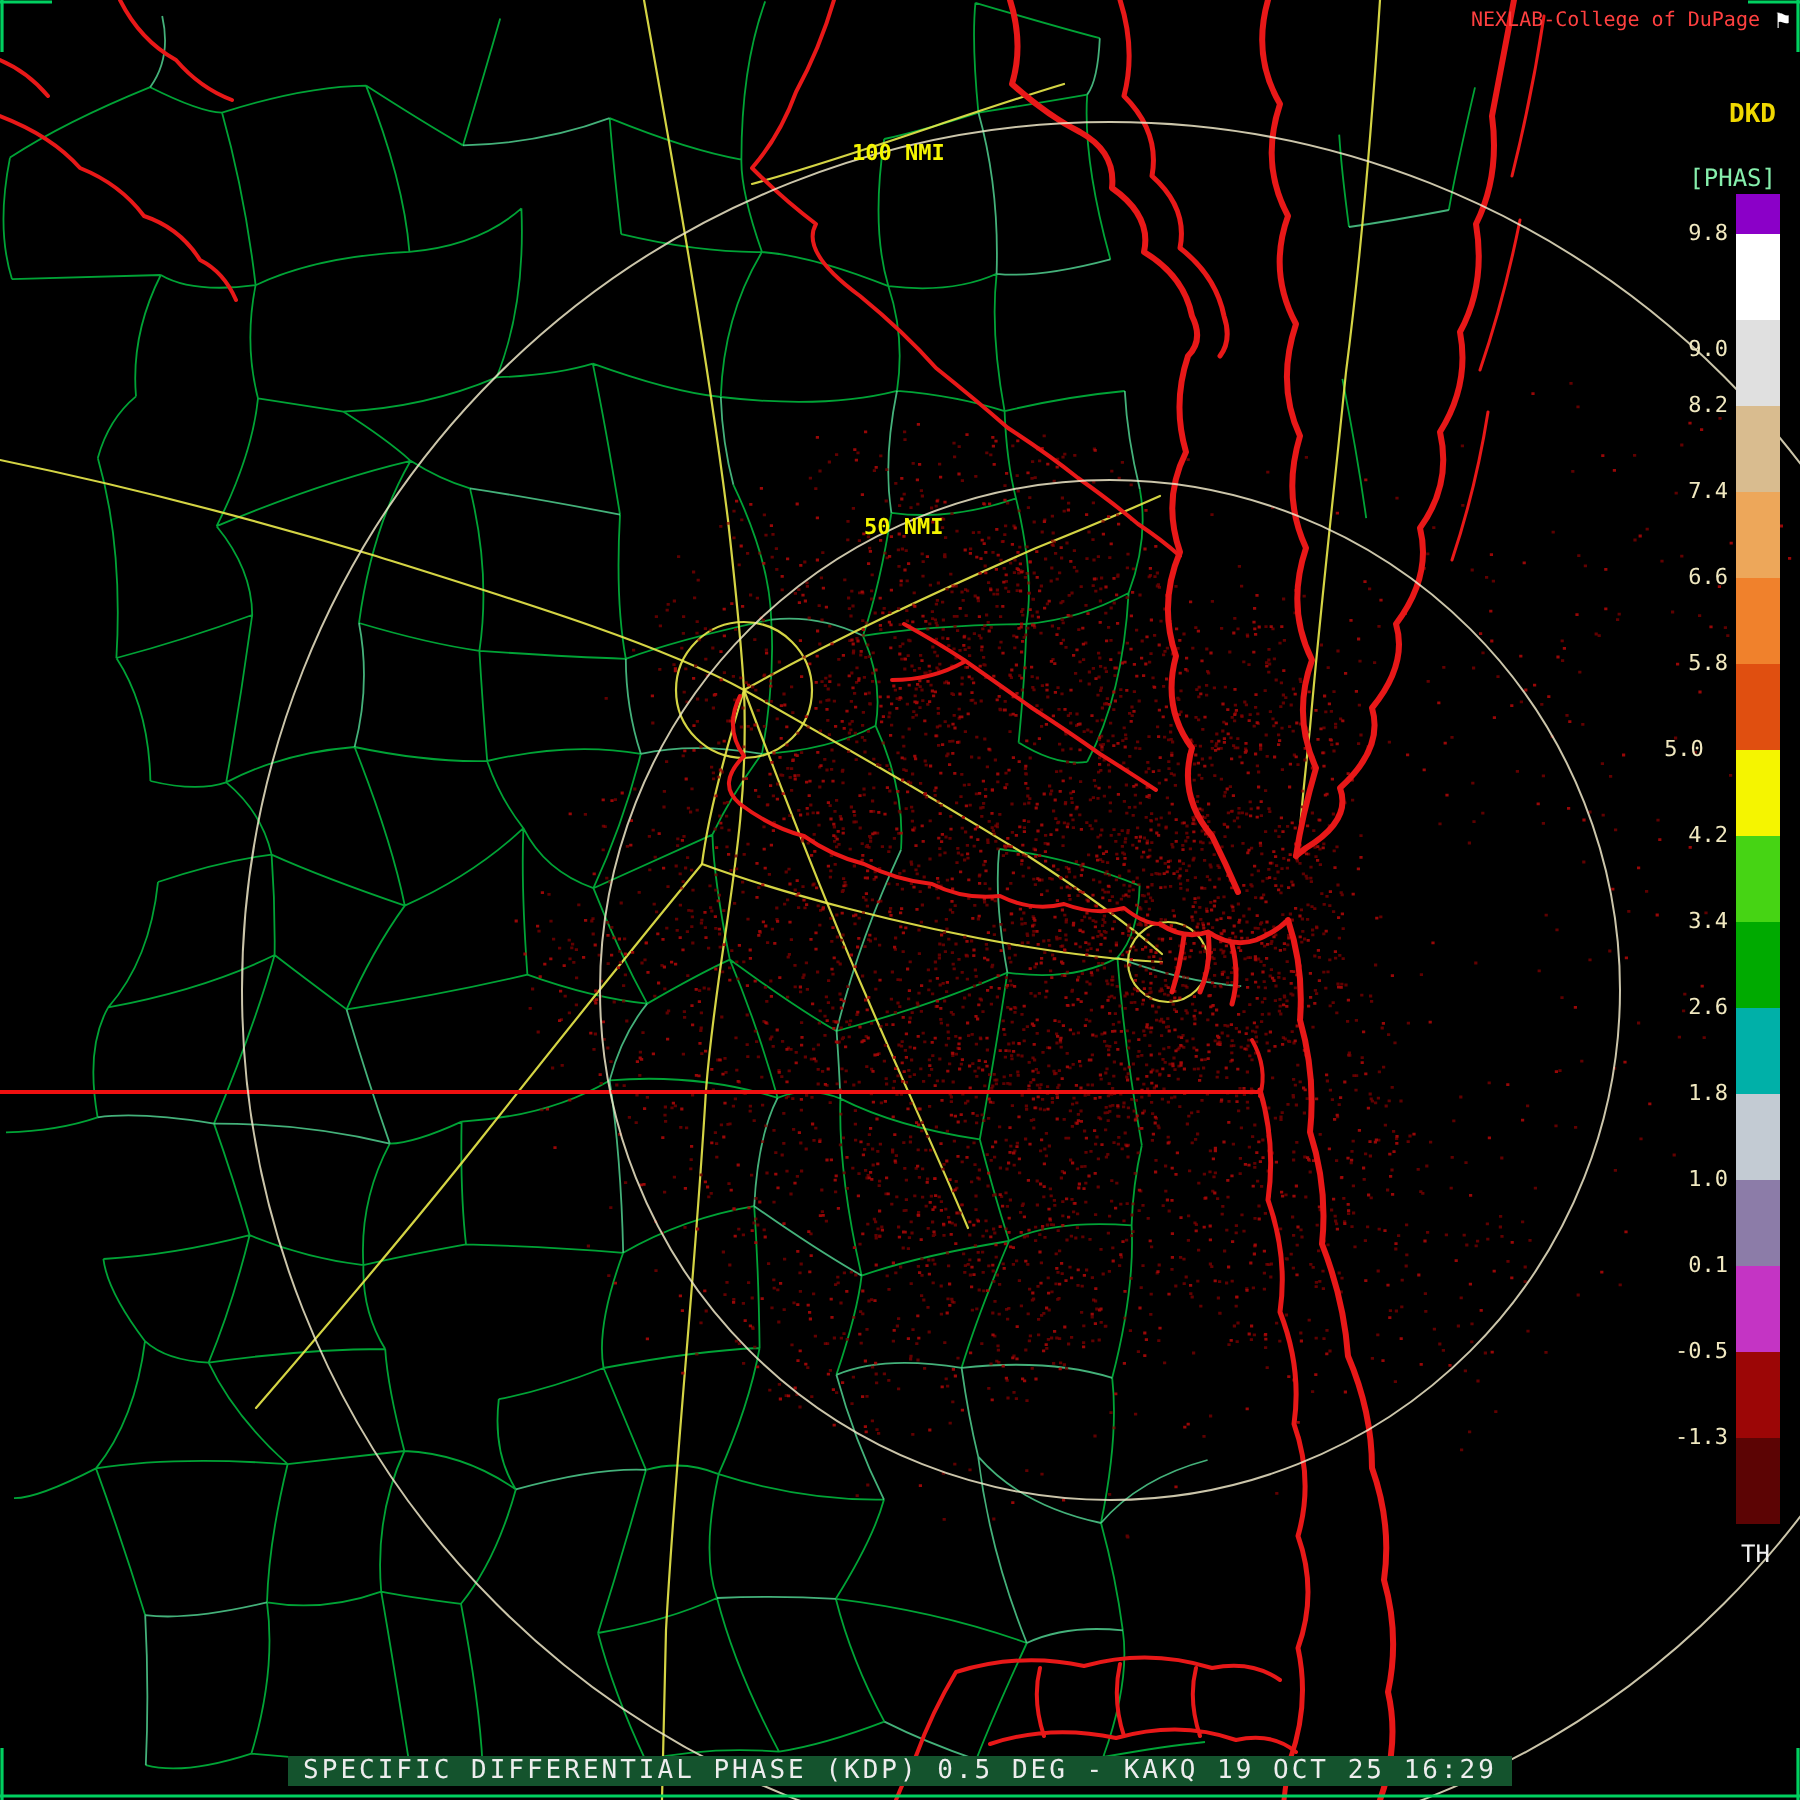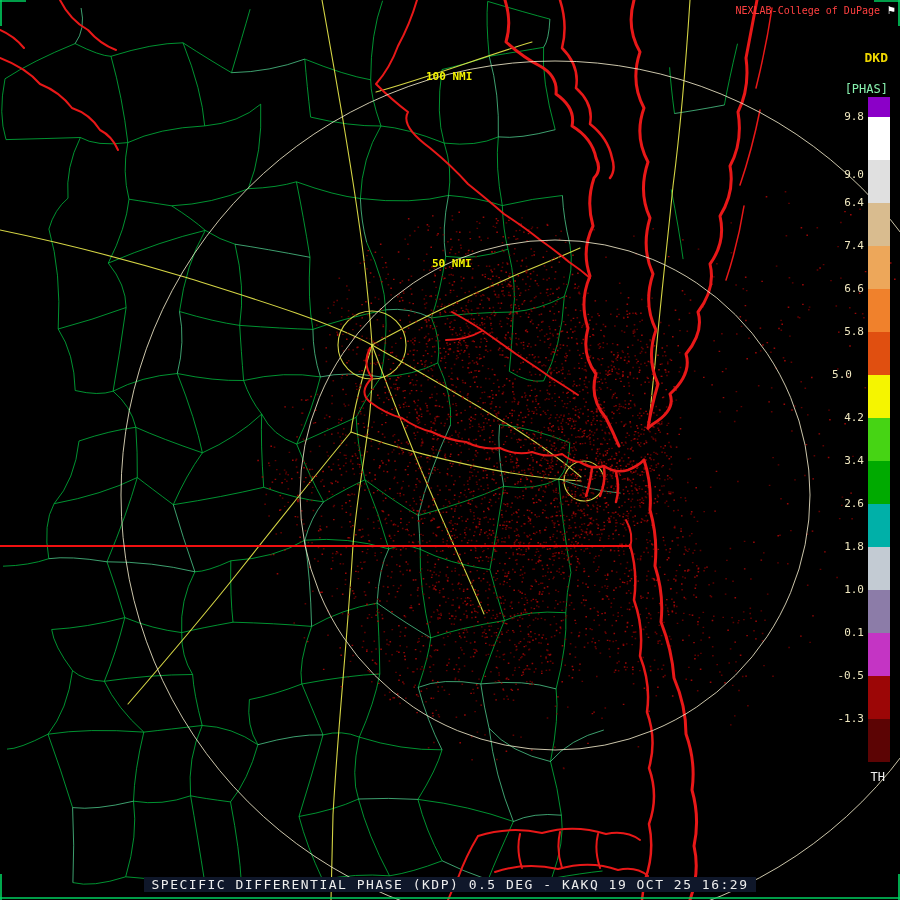--- a/index.html
+++ b/index.html
@@ -22,21 +22,21 @@
   .prod-code{position:absolute;top:50px;right:12px;color:var(--code-color,#f0d800);
     font-size:13px;font-weight:bold}
   .prod-units{position:absolute;top:82px;right:12px;color:#86efac;font-size:12px}
   #colorbar{position:absolute;display:flex;flex-direction:column}
   #colorbar div{width:100%}
   #colorbar-ticks{position:absolute;inset:0;pointer-events:none}
   .tick{position:absolute;right:36px;width:44px;text-align:right;font-size:11px;
     color:var(--tick-color,#f0e8c0)}
   .th-label{position:absolute;right:15px;top:770px;color:#f0f0f0;font-size:12px}
   .caption-wrap{position:absolute;left:0;right:0;bottom:7px;text-align:center}
-  .caption{background:#0f172a;padding:0 8px;color:#ededed;font-size:13px;letter-spacing:1.5px}
+  .caption{background:#14532d;padding:0 8px;color:#ededed;font-size:13px;letter-spacing:1.5px}
 </style>
 </head>
 <body>
 
 <div class="screen">
 
   <svg id="map" viewBox="0 0 900 900">
     <g id="county-layer">
       <path id="mesh-a" class="county" d="M250.1 9.2Q242.4 36.0 231.5 72.7M382.6 0.7Q370.7 33.2 370.7 79.8M487.7 1.4Q526.8 13.0 549.9 19.1M487.7 1.4Q485.8 21.4 489.2 56.3M5.0 78.8Q32.3 61.0 75.1 43.6M5.0 78.8Q-2.0 114.1 6.0 139.6M75.1 43.6Q99.9 56.0 111.0 56.3M111.0 56.3Q152.6 43.1 183.0 42.8M111.0 56.3Q122.6 97.8 127.8 142.6M183.0 42.8Q210.8 60.7 231.5 72.7M183.0 42.8Q201.9 90.3 204.7 125.9M304.8 59.1Q344.7 75.3 370.7 79.8M304.8 59.1Q306.9 85.0 310.6 117.1M370.7 79.8Q370.4 96.0 381.0 126.0M442.1 69.5Q461.4 65.3 489.2 56.3M442.1 69.5Q435.5 114.0 444.2 143.1M489.2 56.3Q523.1 50.9 543.6 47.3M543.6 47.3Q541.4 79.9 555.2 129.7M669.6 67.3Q670.8 85.7 674.5 113.5M737.5 43.7Q728.3 83.0 724.4 105.0M6.0 139.6Q44.9 138.6 80.4 137.5M80.4 137.5Q95.9 146.7 127.8 142.6M80.4 137.5Q65.4 167.2 68.0 198.2M127.8 142.6Q158.3 128.1 204.7 125.9M127.8 142.6Q122.0 171.9 129.0 199.2M204.7 125.9Q239.6 122.8 260.7 104.2M260.7 104.2Q262.7 153.0 248.3 188.7M310.6 117.1Q349.6 126.4 381.0 126.0M381.0 126.0Q406.5 128.1 444.2 143.1M381.0 126.0Q361.8 157.8 360.4 198.5M444.2 143.1Q476.4 146.9 498.3 136.9M444.2 143.1Q452.6 168.5 448.5 195.4M498.3 136.9Q495.1 166.5 502.3 205.6M68.0 198.2Q54.3 209.5 48.9 229.0M129.0 199.2Q146.2 201.9 171.6 205.8M129.0 199.2Q126.1 227.6 108.3 263.1M171.6 205.8Q212.8 203.8 248.3 188.7M171.6 205.8Q193.1 219.5 205.3 230.4M248.3 188.7Q277.7 187.5 296.4 181.8M296.4 181.8Q335.4 195.9 360.4 198.5M296.4 181.8Q303.2 215.2 310.0 257.3M360.4 198.5Q412.4 204.6 448.5 195.4M448.5 195.4Q478.6 197.8 502.3 205.6M502.3 205.6Q532.8 198.3 562.4 195.5M502.3 205.6Q503.2 230.5 508.0 249.2M671.2 189.4Q678.8 227.9 683.1 259.1M48.9 229.0Q61.5 272.6 58.2 329.0M108.3 263.1Q161.3 240.8 205.3 230.4M108.3 263.1Q126.0 284.7 126.1 307.5M205.3 230.4Q220.0 239.8 235.0 244.2M205.3 230.4Q185.8 264.3 179.5 311.5M235.0 244.2Q245.4 286.8 239.7 325.4M310.0 257.3Q307.6 300.3 312.9 329.4M366.7 242.4Q385.0 280.8 385.6 309.8M445.7 256.4Q475.5 260.5 508.0 249.2M445.7 256.4Q440.3 291.5 431.5 317.9M508.0 249.2Q517.3 288.0 513.2 312.0M569.9 244.5Q574.5 269.6 564.3 296.5M58.2 329.0Q91.8 320.1 126.1 307.5M58.2 329.0Q74.4 353.7 75.2 390.5M126.1 307.5Q120.2 350.2 113.1 391.2M179.5 311.5Q214.5 321.9 239.7 325.4M239.7 325.4Q283.1 328.5 312.9 329.4M239.7 325.4Q241.1 349.8 243.6 380.5M312.9 329.4Q340.4 319.3 385.6 309.8M385.6 309.8Q387.6 339.0 381.0 376.9M431.5 317.9Q465.1 312.7 513.2 312.0M431.5 317.9Q441.5 341.0 437.8 362.9M513.2 312.0Q539.5 309.7 564.3 296.5M513.2 312.0Q512.6 337.4 509.3 371.3M564.3 296.5Q561.5 347.7 543.6 380.9M75.2 390.5Q98.4 396.1 113.1 391.2M113.1 391.2Q141.2 376.4 177.3 373.5M113.1 391.2Q130.8 405.9 135.8 427.3M177.3 373.5Q213.8 381.2 243.6 380.5M177.3 373.5Q195.7 420.1 202.4 452.8M243.6 380.5Q284.8 370.8 320.4 376.9M243.6 380.5Q249.7 398.7 261.7 414.1M320.4 376.9Q311.9 411.0 296.7 444.1M381.0 376.9Q413.8 375.4 437.8 362.9M381.0 376.9Q365.6 397.6 356.2 417.3M437.8 362.9Q452.5 394.2 450.5 424.9M509.3 371.3Q528.3 383.2 543.6 380.9M79.0 441.0Q110.3 430.4 135.8 427.3M79.0 441.0Q75.0 479.8 54.1 503.7M135.8 427.3Q161.7 438.9 202.4 452.8M135.8 427.3Q137.6 452.1 137.3 477.5M202.4 452.8Q236.3 437.8 261.7 414.1M202.4 452.8Q186.2 475.2 173.3 504.7M261.7 414.1Q272.3 435.4 296.7 444.1M261.7 414.1Q260.5 443.1 263.7 487.3M296.7 444.1Q321.2 433.2 356.2 417.3M296.7 444.1Q309.3 476.0 323.6 501.8M356.2 417.3Q357.0 440.5 364.9 479.8M499.6 424.5Q532.9 428.2 569.8 442.8M569.8 442.8Q569.2 467.4 558.7 478.8M54.1 503.7Q102.5 494.7 137.3 477.5M54.1 503.7Q42.7 523.8 48.8 558.7M137.3 477.5Q150.0 487.3 173.3 504.7M137.3 477.5Q126.9 514.1 107.0 561.8M173.3 504.7Q222.6 497.0 263.7 487.3M263.7 487.3Q296.2 499.0 323.6 501.8M323.6 501.8Q348.8 487.2 364.9 479.8M364.9 479.8Q399.1 504.7 418.3 515.5M364.9 479.8Q379.0 513.5 388.8 548.9M418.3 515.5Q467.0 502.4 503.7 486.3M503.7 486.3Q536.6 490.9 558.7 478.8M503.7 486.3Q498.4 521.9 489.9 569.7M558.7 478.8Q561.9 521.0 570.9 572.6M3.0 566.2Q28.9 565.5 48.8 558.7M107.0 561.8Q117.1 590.4 124.8 617.6M194.9 571.8Q207.1 571.6 230.8 560.8M194.9 571.8Q179.7 600.4 181.7 632.6M230.8 560.8Q274.6 558.2 304.8 540.2M230.8 560.8Q230.1 596.7 233.0 622.2M304.8 540.2Q348.7 536.6 388.8 548.9M388.8 548.9Q404.1 542.7 420.2 549.3M420.2 549.3Q448.3 563.5 489.9 569.7M420.2 549.3Q419.1 586.8 430.8 637.8M489.9 569.7Q496.2 594.1 504.5 620.5M570.9 572.6Q566.4 592.4 565.8 612.7M51.7 629.5Q86.8 627.5 124.8 617.6M51.7 629.5Q53.7 645.7 72.5 670.6M124.8 617.6Q152.5 629.0 181.7 632.6M124.8 617.6Q115.9 653.4 104.3 681.3M181.7 632.6Q200.9 628.0 233.0 622.2M181.7 632.6Q181.1 656.2 192.6 674.5M233.0 622.2Q274.7 623.3 311.6 626.4M311.6 626.4Q341.8 609.1 377.1 603.1M311.6 626.4Q298.0 663.3 301.8 684.0M377.1 603.1Q379.3 635.1 379.8 674.0M430.8 637.8Q459.4 627.9 504.5 620.5M430.8 637.8Q428.8 655.8 418.2 687.4M504.5 620.5Q526.3 609.8 565.8 612.7M504.5 620.5Q488.9 657.3 480.8 683.9M565.8 612.7Q567.5 644.8 556.1 688.9M72.5 670.6Q83.3 680.4 104.3 681.3M72.5 670.6Q67.6 709.8 48.0 734.2M104.3 681.3Q150.7 674.6 192.6 674.5M104.3 681.3Q117.1 708.1 143.8 732.1M192.6 674.5Q193.8 693.5 202.2 725.5M249.4 699.6Q274.0 694.8 301.8 684.0M249.4 699.6Q246.3 726.2 257.9 744.7M301.8 684.0Q349.0 675.2 379.8 674.0M301.8 684.0Q316.2 718.3 323.0 734.9M379.8 674.0Q374.5 702.9 359.3 737.1M556.1 688.9Q559.4 717.8 550.5 761.5M7.0 749.1Q18.6 749.3 48.0 734.2M48.0 734.2Q87.4 728.0 143.8 732.1M48.0 734.2Q60.8 769.4 72.6 807.6M143.8 732.1Q169.7 729.2 202.2 725.5M143.8 732.1Q134.4 770.8 133.5 801.2M202.2 725.5Q232.0 726.7 257.9 744.7M202.2 725.5Q187.4 757.7 190.6 795.8M257.9 744.7Q248.1 780.2 230.5 801.9M323.0 734.9Q341.9 729.7 359.3 737.1M323.0 734.9Q311.6 776.3 299.0 816.5M359.3 737.1Q401.4 750.5 442.0 749.8M359.3 737.1Q350.6 776.9 358.5 799.0M442.0 749.8Q436.6 769.4 417.9 799.4M550.5 761.5Q558.0 789.0 561.4 815.2M133.5 801.2Q162.0 806.0 190.6 795.8M133.5 801.2Q138.1 835.4 125.7 876.8M190.6 795.8Q202.0 798.2 230.5 801.9M190.6 795.8Q197.0 833.0 205.4 886.5M230.5 801.9Q239.8 851.1 241.3 882.6M299.0 816.5Q334.0 810.3 358.5 799.0M299.0 816.5Q306.8 846.3 322.7 879.9M358.5 799.0Q367.8 835.0 389.5 875.8M417.9 799.4Q469.6 805.7 513.4 821.5M417.9 799.4Q425.6 829.9 442.2 860.8M513.4 821.5Q497.1 856.8 488.1 879.8M561.4 815.2Q565.1 841.0 551.6 878.5M72.9 882.6Q92.0 887.7 125.7 876.8M125.7 876.8Q168.2 879.9 205.4 886.5M205.4 886.5Q222.9 885.3 241.3 882.6M241.3 882.6Q282.5 878.1 322.7 879.9M322.7 879.9Q354.7 873.1 389.5 875.8M389.5 875.8Q411.9 872.4 442.2 860.8M488.1 879.8Q525.4 882.5 551.6 878.5M551.6 878.5Q582.4 873.1 602.5 871.0"></path>
       <path id="mesh-b" class="county-alt" d="M81.1 8.0Q85.8 28.9 75.1 43.6M549.9 19.1Q548.9 40.3 543.6 47.3M231.5 72.7Q270.3 71.9 304.8 59.1M489.2 56.3Q499.7 93.7 498.3 136.9M498.3 136.9Q519.3 139.2 555.2 129.7M674.5 113.5Q696.6 110.3 724.4 105.0M360.4 198.5Q361.2 221.6 366.7 242.4M448.5 195.4Q441.5 230.1 445.7 256.4M562.4 195.5Q563.6 218.9 569.9 244.5M235.0 244.2Q264.8 248.7 310.0 257.3M179.5 311.5Q185.4 342.1 177.3 373.5M312.9 329.4Q313.0 354.3 320.4 376.9M385.6 309.8Q409.4 307.3 431.5 317.9M320.4 376.9Q346.4 371.2 381.0 376.9M450.5 424.9Q428.6 472.4 418.3 515.5M499.6 424.5Q497.0 450.0 503.7 486.3M173.3 504.7Q182.8 537.2 194.9 571.8M323.6 501.8Q311.0 517.2 304.8 540.2M418.3 515.5Q419.6 534.5 420.2 549.3M558.7 478.8Q589.4 490.4 620.6 493.1M48.8 558.7Q69.2 555.7 107.0 561.8M107.0 561.8Q152.0 561.6 194.9 571.8M304.8 540.2Q310.5 578.2 311.6 626.4M388.8 548.9Q378.9 568.1 377.1 603.1M377.1 603.1Q408.2 624.9 430.8 637.8M418.2 687.4Q441.2 677.5 480.8 683.9M418.2 687.4Q427.1 720.2 442.0 749.8M480.8 683.9Q524.3 679.2 556.1 688.9M480.8 683.9Q484.2 708.2 489.1 728.3M257.9 744.7Q297.3 733.8 323.0 734.9M489.1 728.3Q510.8 753.0 550.5 761.5M489.1 728.3Q494.6 774.8 513.4 821.5M550.5 761.5Q569.7 739.1 603.8 730.0M72.6 807.6Q95.0 810.4 133.5 801.2M72.6 807.6Q74.6 845.3 72.9 882.6M358.5 799.0Q388.6 797.6 417.9 799.4M513.4 821.5Q533.0 812.3 561.4 815.2M442.2 860.8Q462.5 871.0 488.1 879.8"></path>
@@ -109,21 +109,21 @@
       <div style="height: 43px; background: rgb(0, 176, 168);"></div>
       <div style="height: 43px; background: rgb(195, 203, 211);"></div>
       <div style="height: 43px; background: rgb(140, 124, 168);"></div>
       <div style="height: 43px; background: rgb(196, 52, 196);"></div>
       <div style="height: 43px; background: rgb(156, 6, 6);"></div>
       <div style="height: 43px; background: rgb(92, 4, 4);"></div>
     </div>
   <div id="colorbar-ticks">
       <div class="tick" style="top: 110px;">9.8</div>
       <div class="tick" style="top: 168px;">9.0</div>
-      <div class="tick" style="top: 196px;">6.4</div>
+      <div class="tick" style="top: 196px;">8.2</div>
       <div class="tick" style="top: 239px;">7.4</div>
       <div class="tick" style="top: 282px;">6.6</div>
       <div class="tick" style="top: 325px;">5.8</div>
       <div class="tick" style="top: 368px; text-align: center;">5.0</div>
       <div class="tick" style="top: 411px;">4.2</div>
       <div class="tick" style="top: 454px;">3.4</div>
       <div class="tick" style="top: 497px;">2.6</div>
       <div class="tick" style="top: 540px;">1.8</div>
       <div class="tick" style="top: 583px;">1.0</div>
       <div class="tick" style="top: 626px;">0.1</div>

